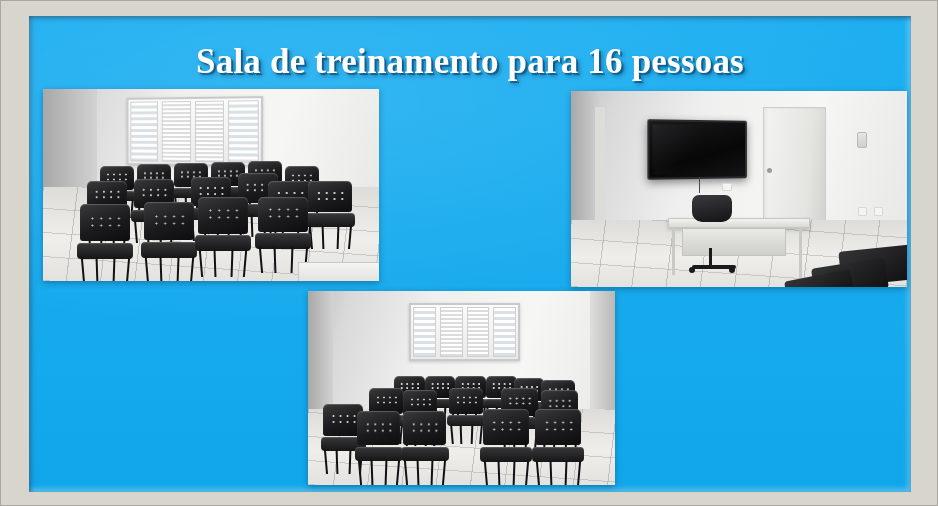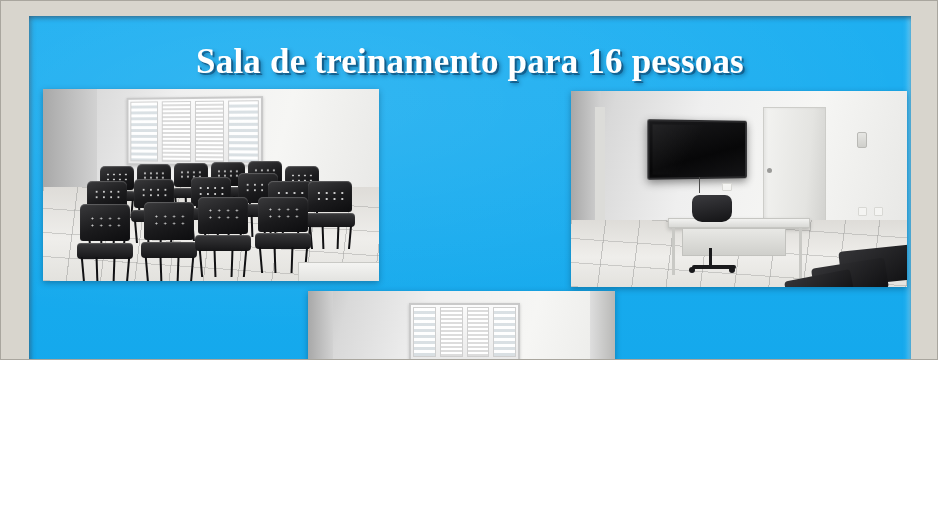--- a/index.html
+++ b/index.html
@@ -6,21 +6,21 @@
   html, body {
     width: 938px; height: 506px;
     overflow: hidden;
     background: #ffffff;
     font-family: "Liberation Sans", sans-serif;
   }
 
   
   #slide-frame {
     position: relative;
-    width: 938px; height: 360px;
+    width: 938px; height: 506px;
     background: #d8d5cd;
     border: 1px solid #a9a69e;
     overflow: hidden;
   }
 
   
   #slide-canvas {
     position: absolute;
     left: 28px; top: 15px;
     width: 882px; height: 476px;

